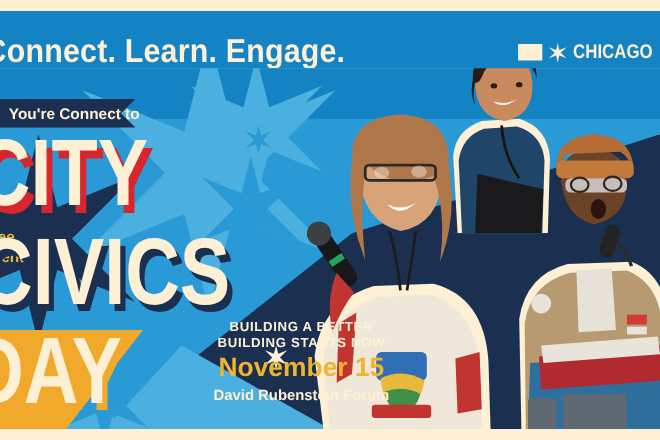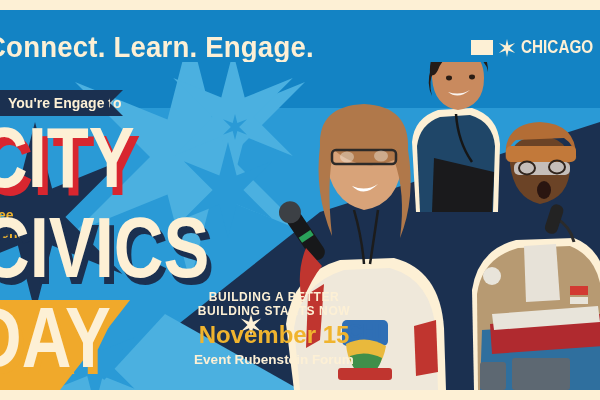--- a/index.html
+++ b/index.html
@@ -221,21 +221,21 @@
           </g>
           <path d="M40 160 Q30 184 36 214 Q46 190 56 178 Z" fill="#c0352f"></path>
         </g>
       </svg>
     </div>
 
     <div class="chair" style="left:480px;top:300px;width:26px;height:28px;"></div>
     <div class="chair" style="left:512px;top:296px;width:58px;height:32px;"></div>
 
     <div class="ribbon">
-      <span>You're Engage to</span>
+      <span>You're Connect to</span>
     </div>
 
     <div class="word" id="w-city">CITY</div>
 
     <div class="freeevent">
       <span>Free Event</span>
     </div>
 
     <div class="word" id="w-civics">CIVICS</div>
     <div class="word" id="w-day">DAY</div>
@@ -244,20 +244,20 @@
       <path d="M50 0 L59 35 L96 20 L66 50 L96 80 L59 65 L50 100 L41 65 L4 80 L34 50 L4 20 L41 35 Z" fill="#fdf0d5"></path>
     </svg>
 
     <div class="info">
       <div class="info-head">
         <div>BUILDING A BETTER</div>
         <div>BUILDING STARTS NOW</div>
       </div>
       <div class="info-date">November 15</div>
       <div class="info-venue">
-        <div>Event Rubenstein Forum</div>
+        <div>David Rubenstein Forum</div>
       </div>
     </div>
 
   </div>
 
   <div class="bottomstrip"></div>
 </div>
 
 </body></html>

